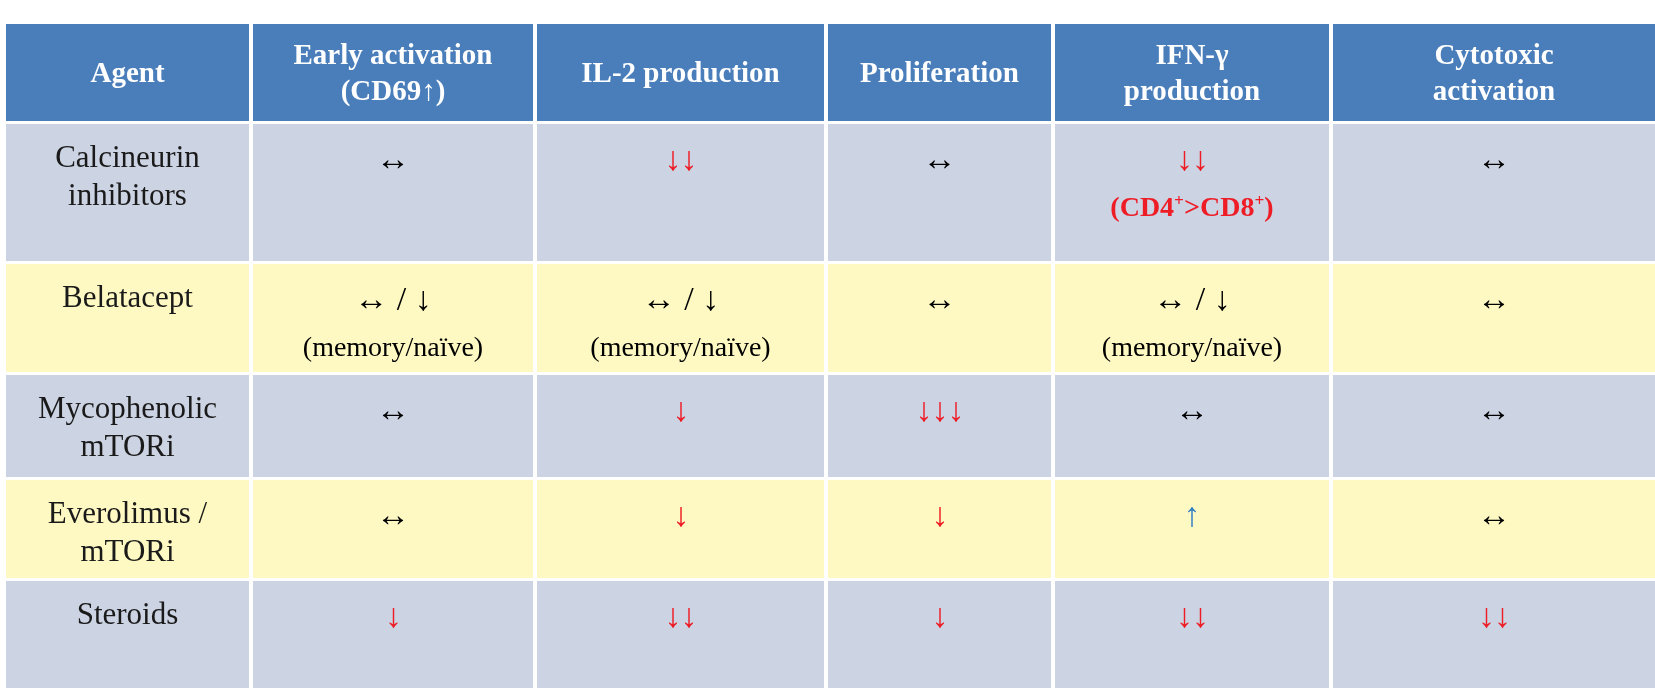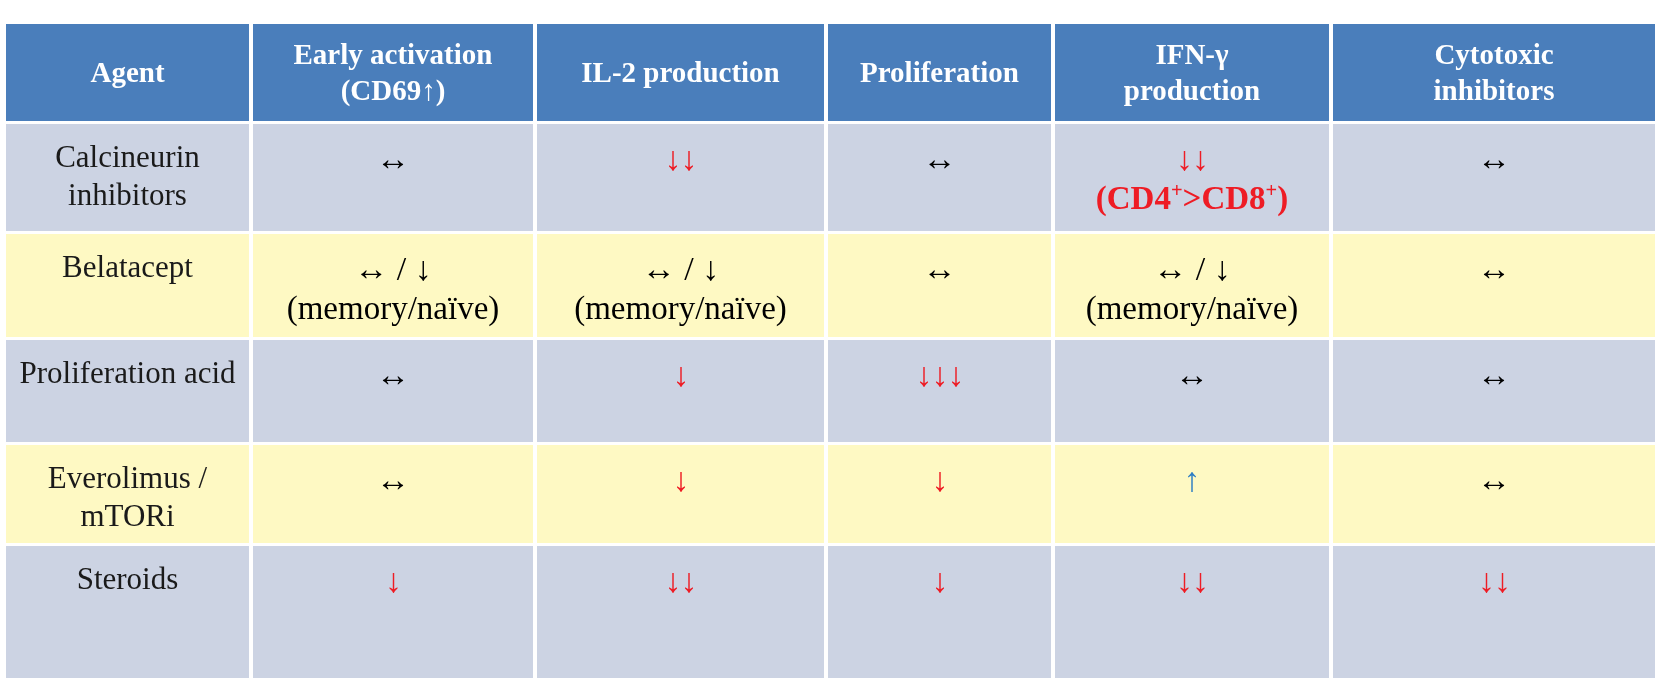--- a/index.html
+++ b/index.html
@@ -67,21 +67,21 @@
     color: #000000;
     padding: 14px 6px 8px 6px;
     border-right: 4px solid #ffffff;
     box-sizing: border-box;
   }
   tbody td:last-child { border-right: none; }
 
   tbody tr.row-odd  td { background: #ccd3e3; }
   tbody tr.row-even td { background: #fef9c3; }
 
-  tbody tr.row-1 td { height: 110px; }
+  tbody tr.row-1 td { height: 140px; }
   tbody tr.row-2 td { height: 103px; }
   tbody tr.row-3 td { height: 105px; }
   tbody tr.row-4 td { height: 98px; }
   tbody tr.row-5 td { height: 135px; }
 
   tbody tr td { border-top: 3px solid #ffffff; }
 
   td.agent-cell {
     font-size: 31px;
     color: #1a1a1a;
@@ -93,23 +93,23 @@
     white-space: nowrap;
     letter-spacing: 0px;
   }
   .mark.neutral { color: #000000; font-size: 34px; font-weight: normal; }
   .mark.down    { color: #ee1c25; font-size: 34px; font-weight: bold; letter-spacing: -1px; }
   .mark.up      { color: #2f7ec4; font-size: 34px; font-weight: bold; }
   .mark.mixed   { color: #000000; font-size: 34px; font-weight: normal; }
 
   .note {
     display: block;
-    font-size: 33px;
+    font-size: 28px;
     line-height: 1.2;
-    margin-top: 0;
+    margin-top: 11px;
     color: #000000;
   }
   .note.red {
     color: #ee1c25;
     font-weight: bold;
   }
   .note sup {
     font-size: 0.62em;
     vertical-align: super;
     line-height: 0;
@@ -143,21 +143,21 @@
         </th>
         <th>
           <span>Proliferation</span>
         </th>
         <th>
           <span>IFN-γ</span>
           <span class="hdr-sub">production</span>
         </th>
         <th>
           <span>Cytotoxic</span>
-          <span class="hdr-sub">inhibitors</span>
+          <span class="hdr-sub">activation</span>
         </th>
       </tr>
     </thead>
 
     <tbody>
 
       <tr class="row-odd row-1">
         <td class="agent-cell">Calcineurin inhibitors</td>
         <td>
           <span class="mark neutral">↔</span>
@@ -193,21 +193,21 @@
         <td>
           <span class="mark mixed">↔ / ↓</span>
           <span class="note">(memory/naïve)</span>
         </td>
         <td>
           <span class="mark neutral">↔</span>
         </td>
       </tr>
 
       <tr class="row-odd row-3">
-        <td class="agent-cell">Proliferation acid</td>
+        <td class="agent-cell">Mycophenolic mTORi</td>
         <td>
           <span class="mark neutral">↔</span>
         </td>
         <td>
           <span class="mark down">↓</span>
         </td>
         <td>
           <span class="mark down">↓↓↓</span>
         </td>
         <td>

